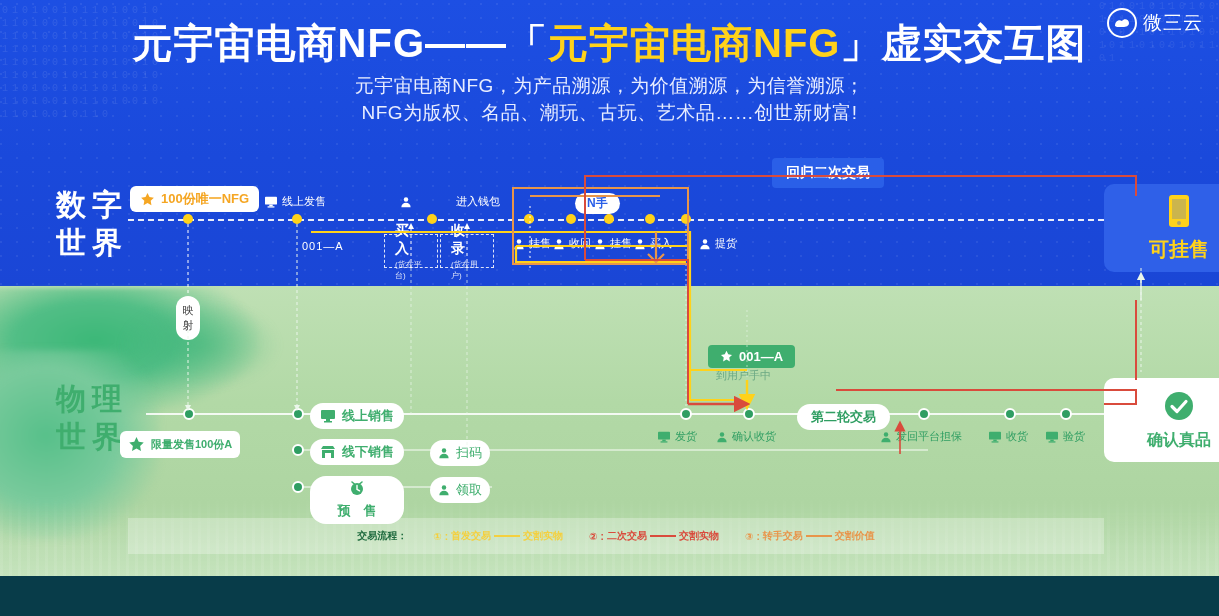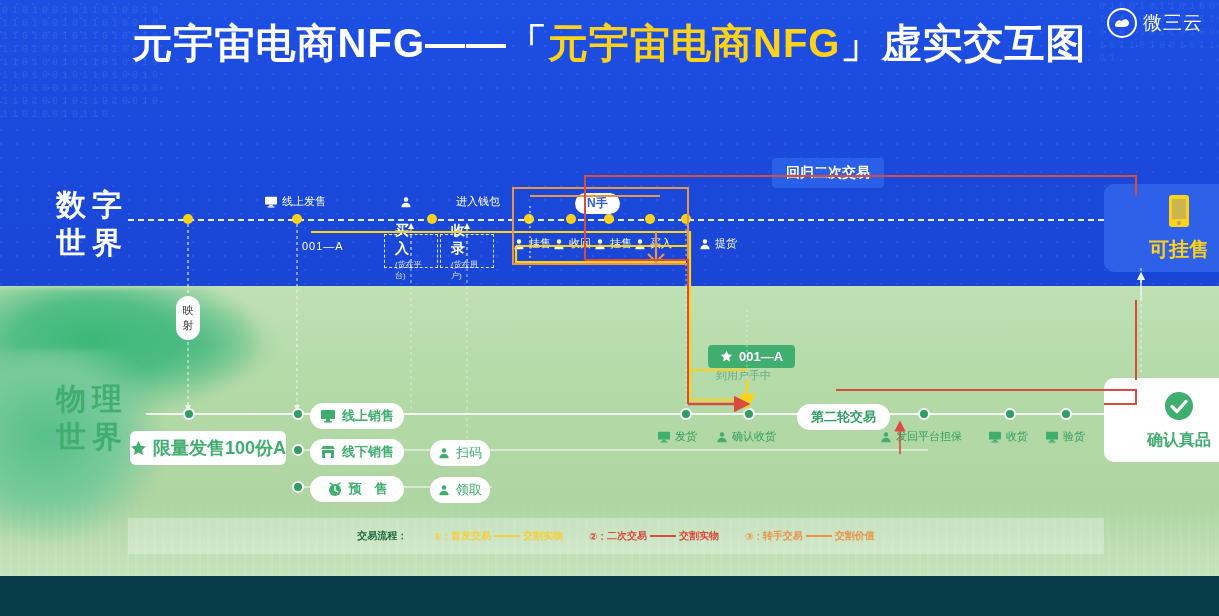--- a/index.html
+++ b/index.html
@@ -192,20 +192,24 @@
   <div class="bg-green"></div>
   <div class="green-blob-a"></div>
   <div class="green-blob-b"></div>
   <div class="green-blob-c"></div>
   <div class="city-silhouette"></div>
   <div class="footer-dark"></div>
 
   <div class="title">
     <span>元宇宙电商NFG——「</span><span class="hl">元宇宙电商NFG</span><span>」虚实交互图</span>
   </div>
+  <div class="subtitle">
+    <div>元宇宙电商NFG，为产品溯源，为价值溯源，为信誉溯源；</div>
+    <div>NFG为版权、名品、潮玩、古玩、艺术品……创世新财富!</div>
+  </div>
   <div class="logo">
     <span class="logo-mark">
       <svg width="18" height="12" viewBox="0 0 18 12">
         <path d="M2 9 C2 4 6 2 9 4 C11 1 16 2 16 6 C16 9 13 10 10 10 L4 10 Z" fill="#fff"></path>
       </svg>
     </span>
     <span class="logo-text">微三云</span>
   </div>
 
   <div class="world-label" id="lbl-digital">数字世界</div>
@@ -215,20 +219,26 @@
 
   <div class="dot" style="left:183px; top:214px;"></div>
   <div class="dot" style="left:292px; top:214px;"></div>
   <div class="dot" style="left:427px; top:214px;"></div>
   <div class="dot" style="left:524px; top:214px;"></div>
   <div class="dot" style="left:566px; top:214px;"></div>
   <div class="dot" style="left:604px; top:214px;"></div>
   <div class="dot" style="left:645px; top:214px;"></div>
   <div class="dot" style="left:681px; top:214px;"></div>
 
+  <div class="chip chip-orange" style="left:130px; top:186px;">
+    <svg width="15" height="15" viewBox="0 0 16 16">
+        <path d="M8 1l2.1 4.3 4.7.7-3.4 3.3.8 4.7L8 11.8 3.8 14l.8-4.7L1.2 6l4.7-.7z" fill="#f5a623"></path>
+      </svg>
+    <span>100份唯一NFG</span>
+  </div>
 
   <div class="node-label" style="left:264px; top:194px;">
     <svg width="14" height="12" viewBox="0 0 16 14">
         <rect x="1" y="1" width="14" height="9" rx="1" fill="#fff"></rect>
         <rect x="6" y="10" width="4" height="2" fill="#fff"></rect>
         <rect x="4" y="12" width="8" height="1.5" fill="#fff"></rect>
       </svg>
     <span>线上发售</span>
   </div>
   <div class="node-label" style="left:400px; top:194px;gap:44px;">
@@ -312,21 +322,21 @@
   <div class="dot g" style="left:183px; top:408px;"></div>
   <div class="dot g" style="left:292px; top:408px;"></div>
   <div class="dot g" style="left:292px; top:444px;"></div>
   <div class="dot g" style="left:292px; top:481px;"></div>
   <div class="dot g" style="left:680px; top:408px;"></div>
   <div class="dot g" style="left:743px; top:408px;"></div>
   <div class="dot g" style="left:918px; top:408px;"></div>
   <div class="dot g" style="left:1004px; top:408px;"></div>
   <div class="dot g" style="left:1060px; top:408px;"></div>
 
-  <div class="chip chip-green" style="left:130px; top:431px; font-size:18px; padding:5px 0;">
+  <div class="chip chip-green" style="left:120px; top:431px; font-size:11px; padding:5px 8px;">
     <svg width="17" height="17" viewBox="0 0 16 16">
         <path d="M8 1l2.1 4.3 4.7.7-3.4 3.3.8 4.7L8 11.8 3.8 14l.8-4.7L1.2 6l4.7-.7z" fill="#3fae6e"></path>
       </svg>
     <span>限量发售100份A</span>
   </div>
 
   <div class="chip chip-green round" style="left:310px; top:403px; width:94px; justify-content:flex-start;">
     <svg width="16" height="14" viewBox="0 0 16 14">
         <rect x="1" y="1" width="14" height="9" rx="1" fill="#3fae6e"></rect>
         <rect x="6" y="10" width="4" height="2" fill="#3fae6e"></rect>
@@ -335,21 +345,21 @@
     <span>线上销售</span>
   </div>
   <div class="chip chip-green round" style="left:310px; top:439px; width:94px; justify-content:center;">
     <svg width="16" height="14" viewBox="0 0 16 14">
         <path d="M1 4 L3 1 H13 L15 4 Z" fill="#3fae6e"></path>
         <rect x="2" y="5" width="12" height="8" fill="#3fae6e"></rect>
         <rect x="5" y="8" width="6" height="5" fill="#fff"></rect>
       </svg>
     <span>线下销售</span>
   </div>
-  <div class="chip chip-green round" style="left:310px; top:476px; width:94px; justify-content:center;">
+  <div class="chip chip-green round" style="left:310px; top:476px; width:94px; justify-content:center;flex-direction:column;">
     <svg width="16" height="16" viewBox="0 0 16 16">
         <circle cx="8" cy="9" r="6" fill="#3fae6e"></circle>
         <path d="M8 5.5v3.8l2.6 1.5" stroke="#fff" stroke-width="1.4" fill="none" stroke-linecap="round"></path>
         <path d="M3 2 L5.4 4 M13 2 L10.6 4" stroke="#3fae6e" stroke-width="1.6" stroke-linecap="round"></path>
       </svg>
     <span>预　售</span>
   </div>
 
   <div class="chip chip-green round" style="left:430px; top:440px; width:60px; justify-content:center; font-weight:normal;">
     <svg width="12" height="12" viewBox="0 0 14 14">

